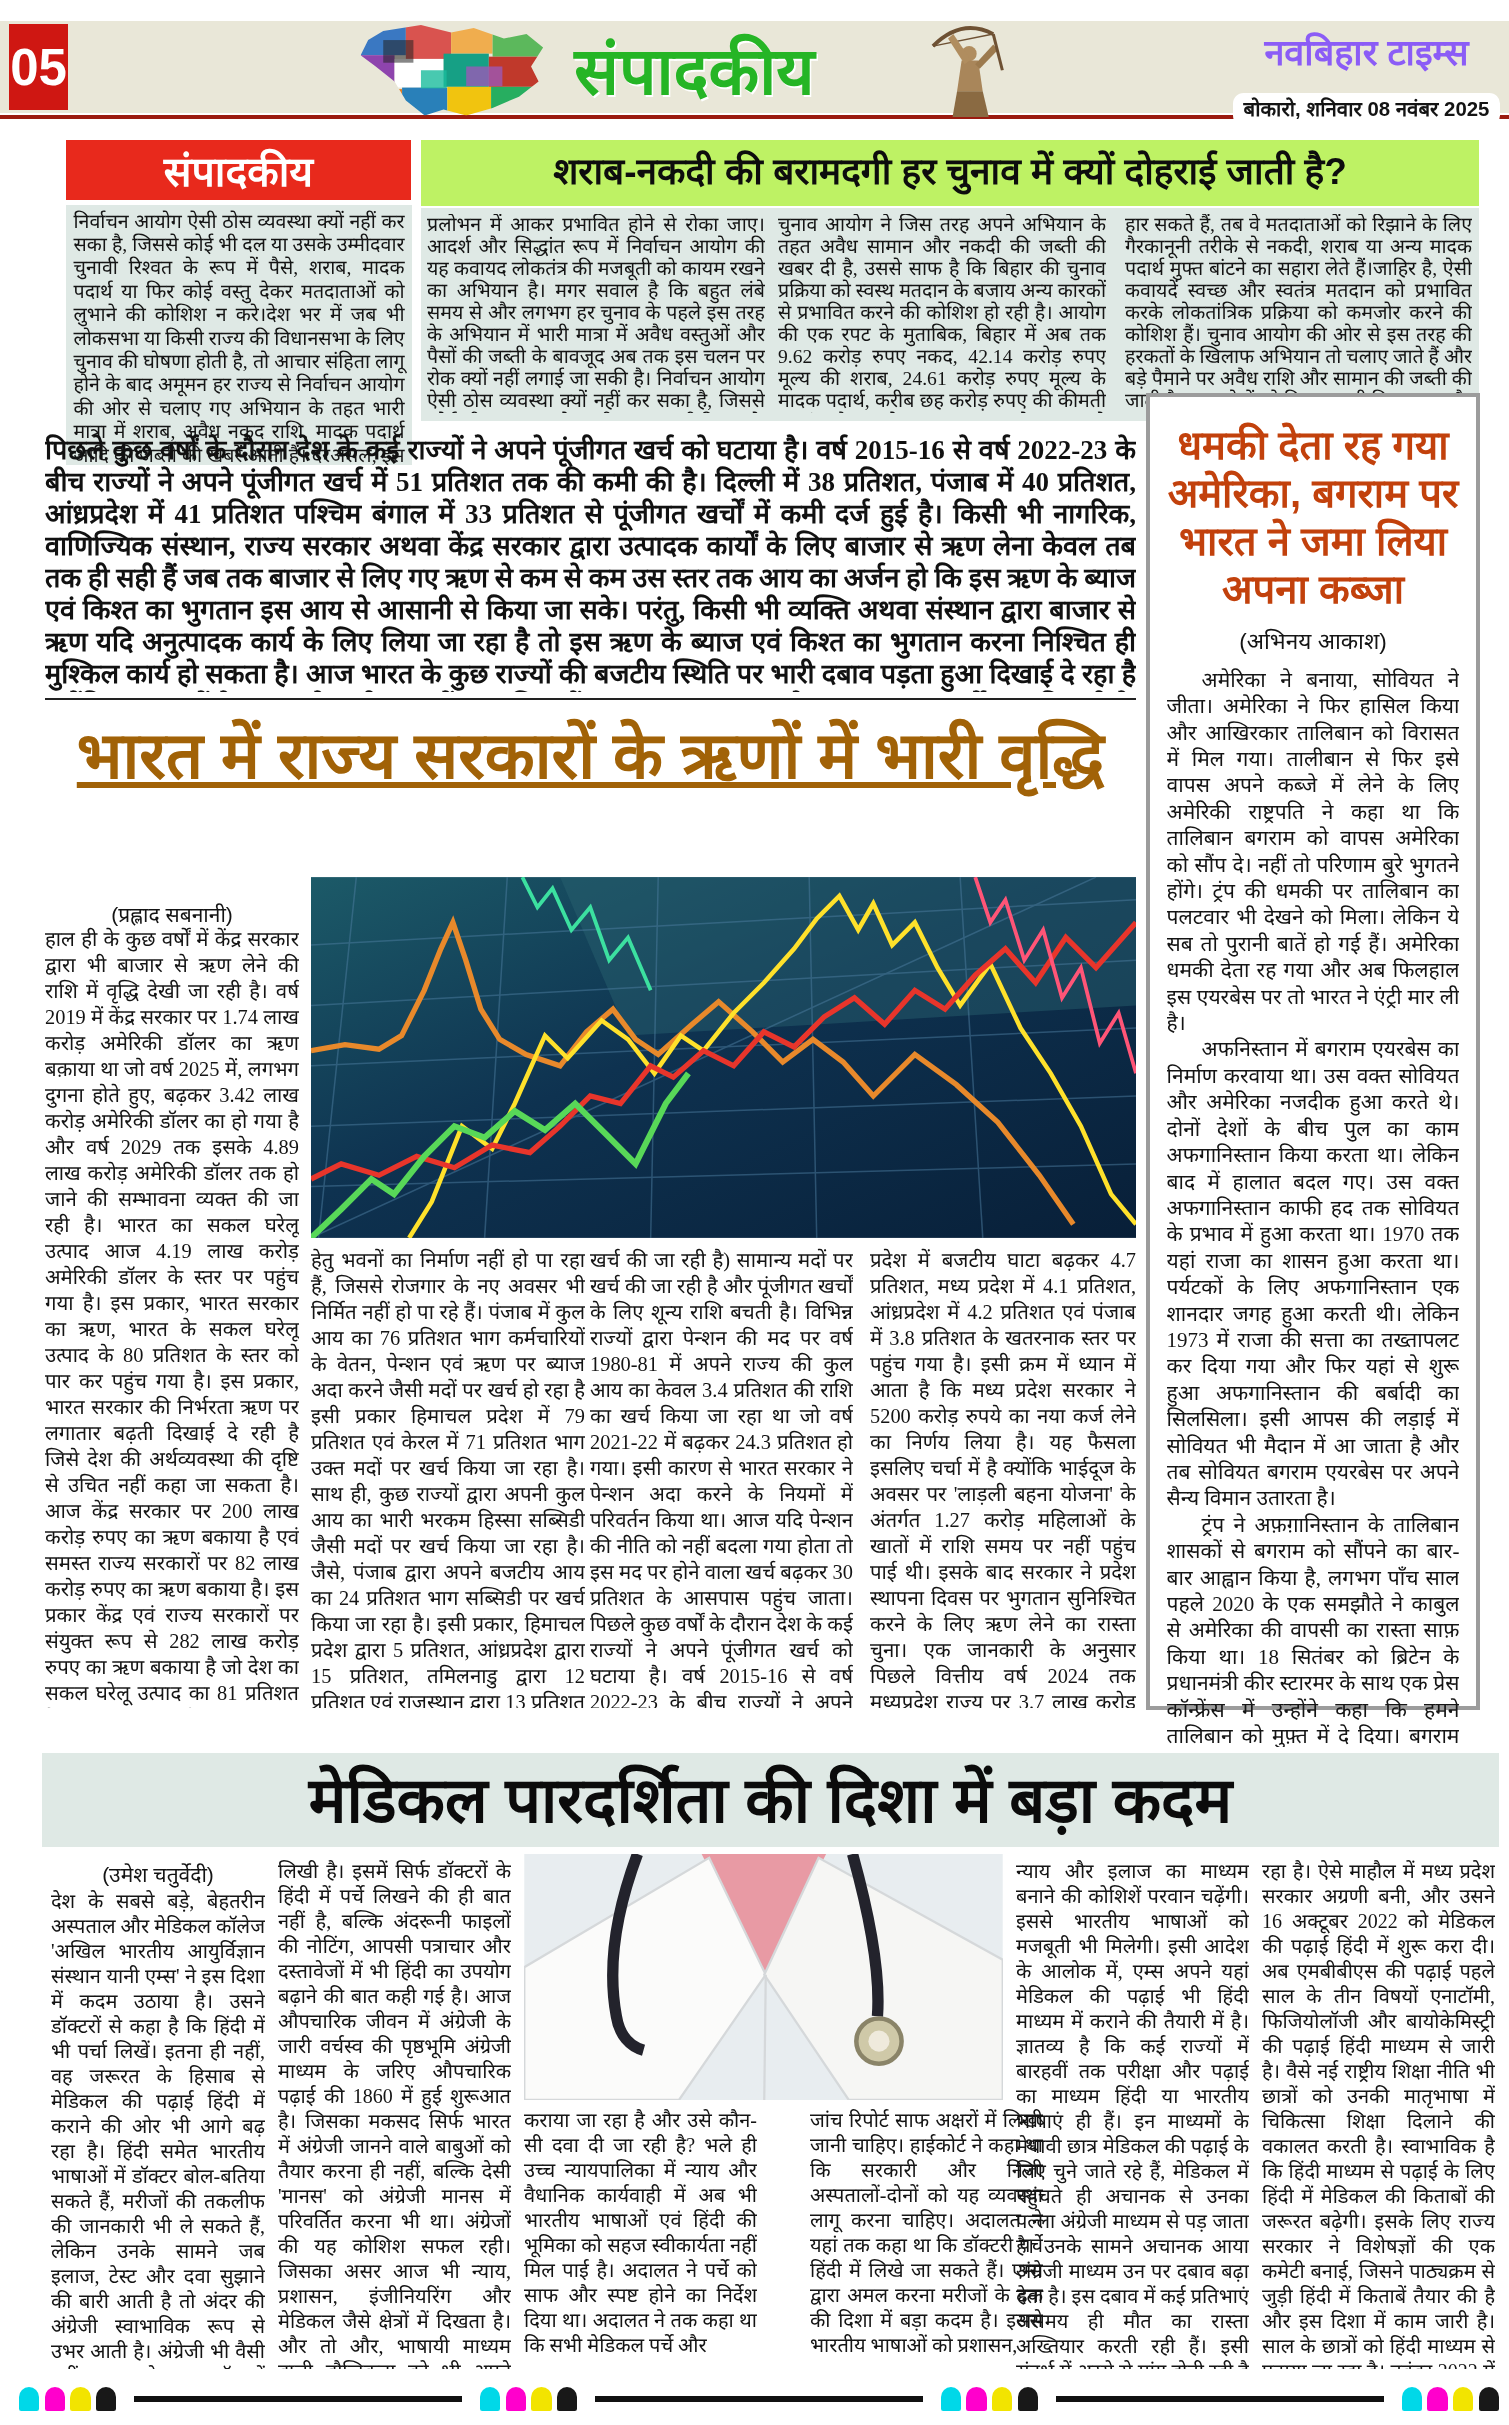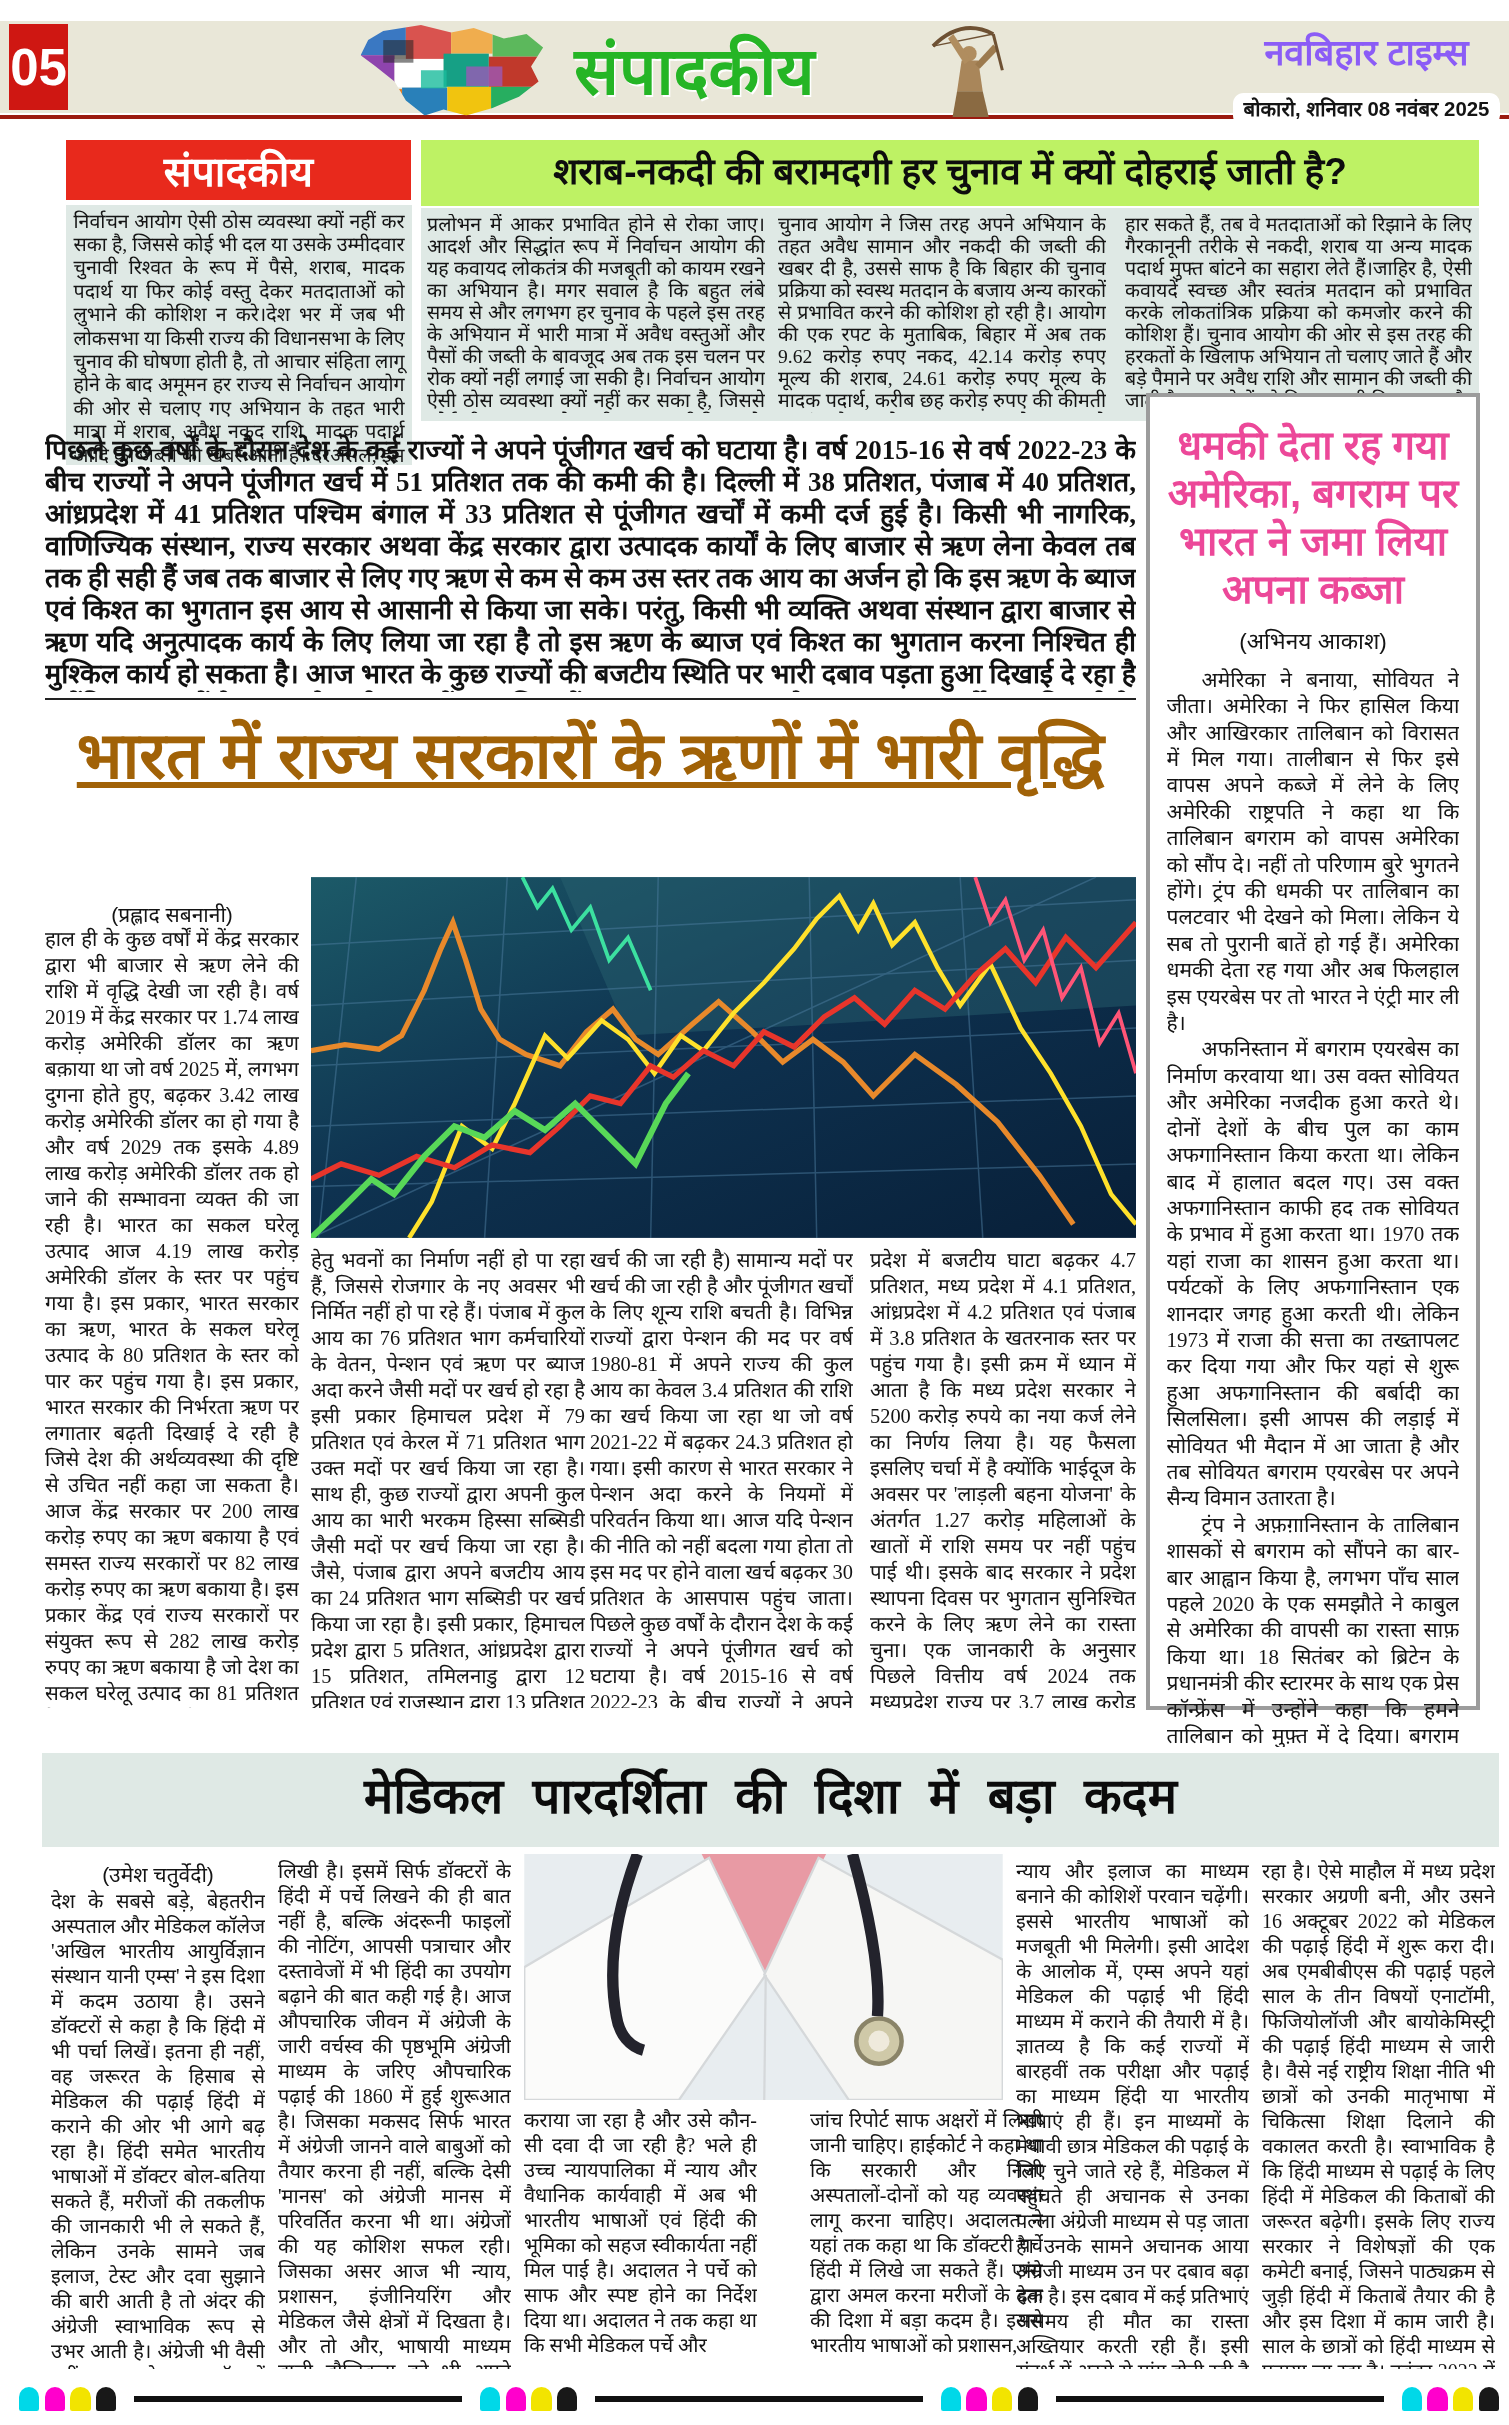--- a/index.html
+++ b/index.html
@@ -30,25 +30,25 @@
   
   .intro{font-weight:bold;font-size:27px;line-height:32px;color:#111;}
   .thinrule{background:#222;}
   .lead-headline{font-family:"Liberation Sans","DejaVu Sans",sans-serif;font-weight:800;font-size:65px;
                  line-height:85px;color:#a16207;text-decoration:underline;}
   .byline{font-weight:normal;font-size:21px;font-family:"Liberation Sans","DejaVu Sans",sans-serif;}
   .lead-col{font-size:20.4px;line-height:26px;}
   
   .sidebox{background:#ffffff;border:4.5px solid #9c9c9c;box-sizing:border-box;padding:13.6px 16.6px;}
   .side-headline{font-family:"Liberation Sans","DejaVu Sans",sans-serif;font-weight:800;font-size:40px;
-                 line-height:48px;color:#ec4899;}
+                 line-height:48px;color:#c2410c;}
   .side-body p{font-size:21px;line-height:26.4px;margin:0;text-align:justify;text-indent:35px;}
   
   .band{background:#dfe9e5;}
-  .med-headline{font-family:Liberation Mono, monospace;font-weight:800;font-size:49px;
+  .med-headline{font-family:Liberation Sans, sans-serif;font-weight:800;font-size:63px;
                 line-height:94px;color:#0b0b0b;}
   .med-col{font-size:20px;line-height:25px;}
   
   .regrow{display:flex;align-items:center;justify-content:space-between;}
   .marks{display:flex;gap:5.3px;}
   .chip{width:20.4px;height:23.4px;border-radius:10.6px 10.6px 2.3px 2.3px;}
   .chip.c{background:#00d8e8;} .chip.m{background:#ff00cc;} .chip.y{background:#f2e400;} .chip.k{background:#181818;}
   .dblrule{flex:1;height:6px;border-top:3.8px solid #111;border-bottom:3.8px solid #111;box-sizing:border-box;margin:0 18px;}
   svg{display:block;}
 </style>

